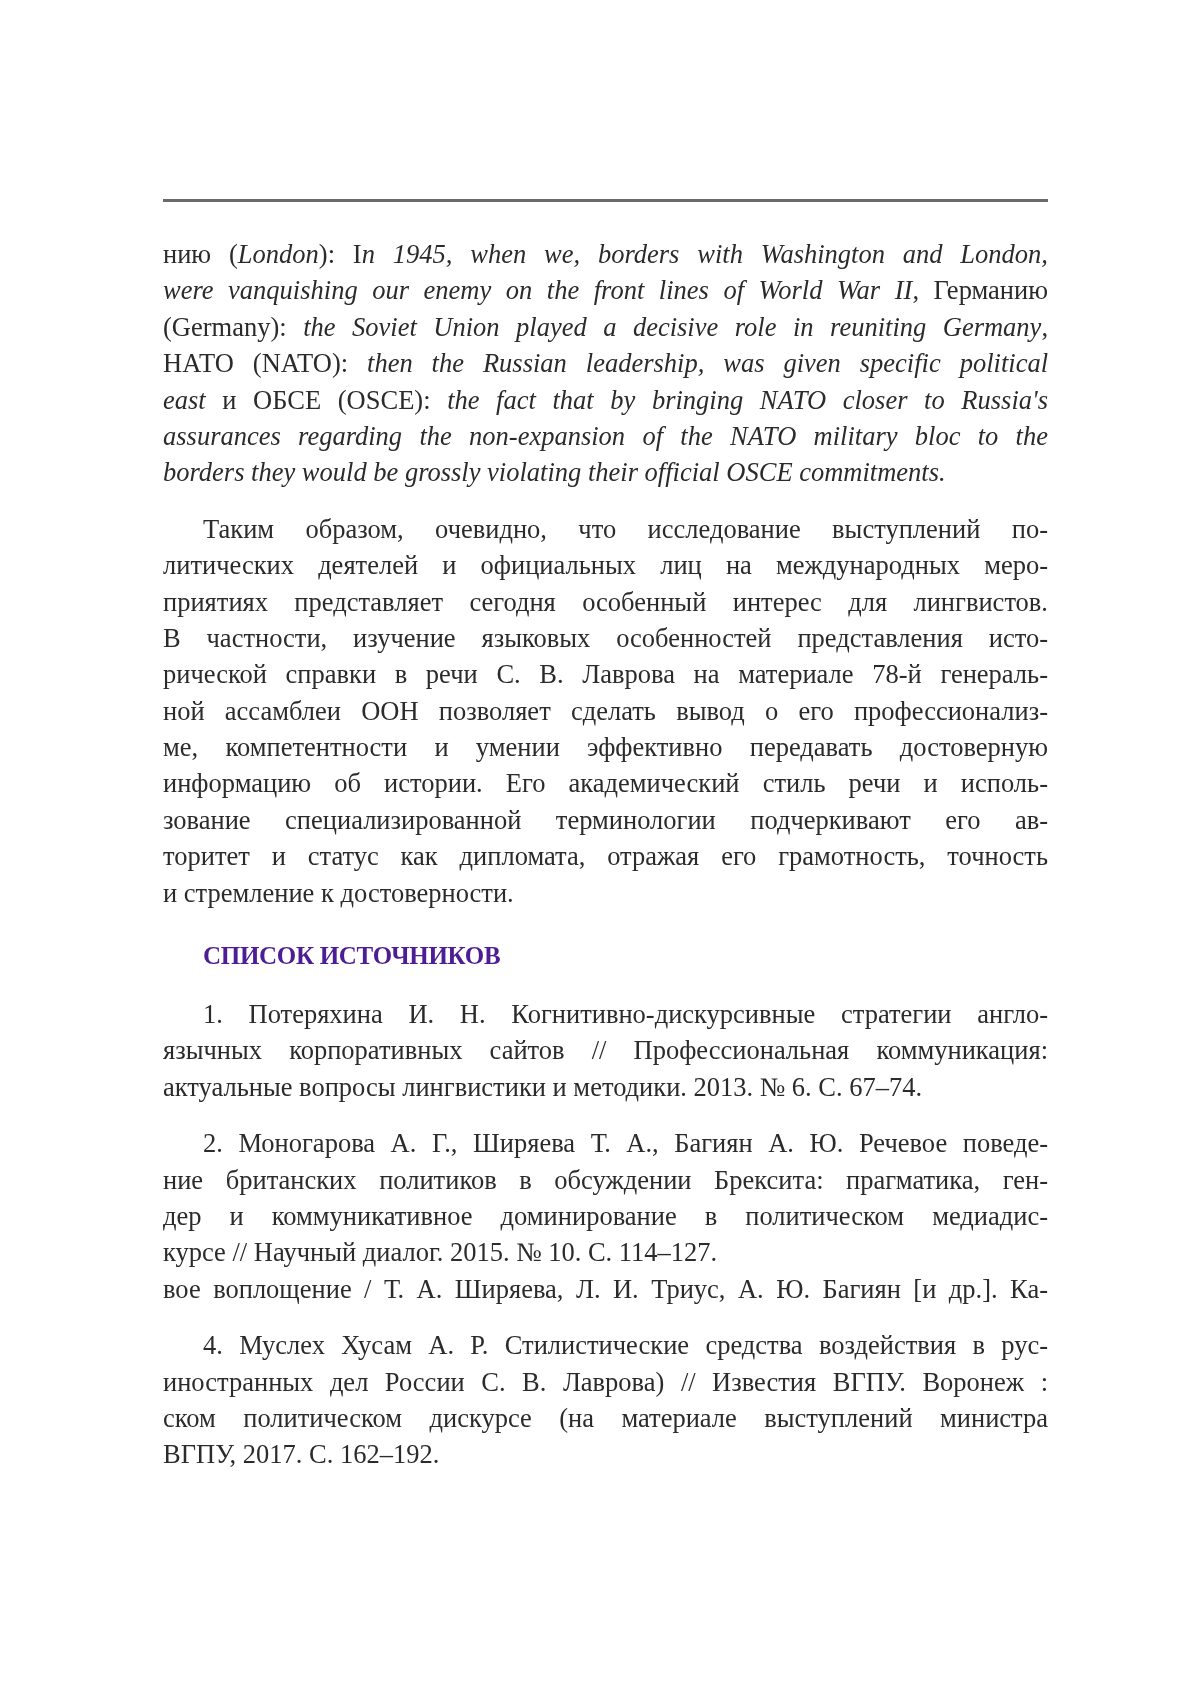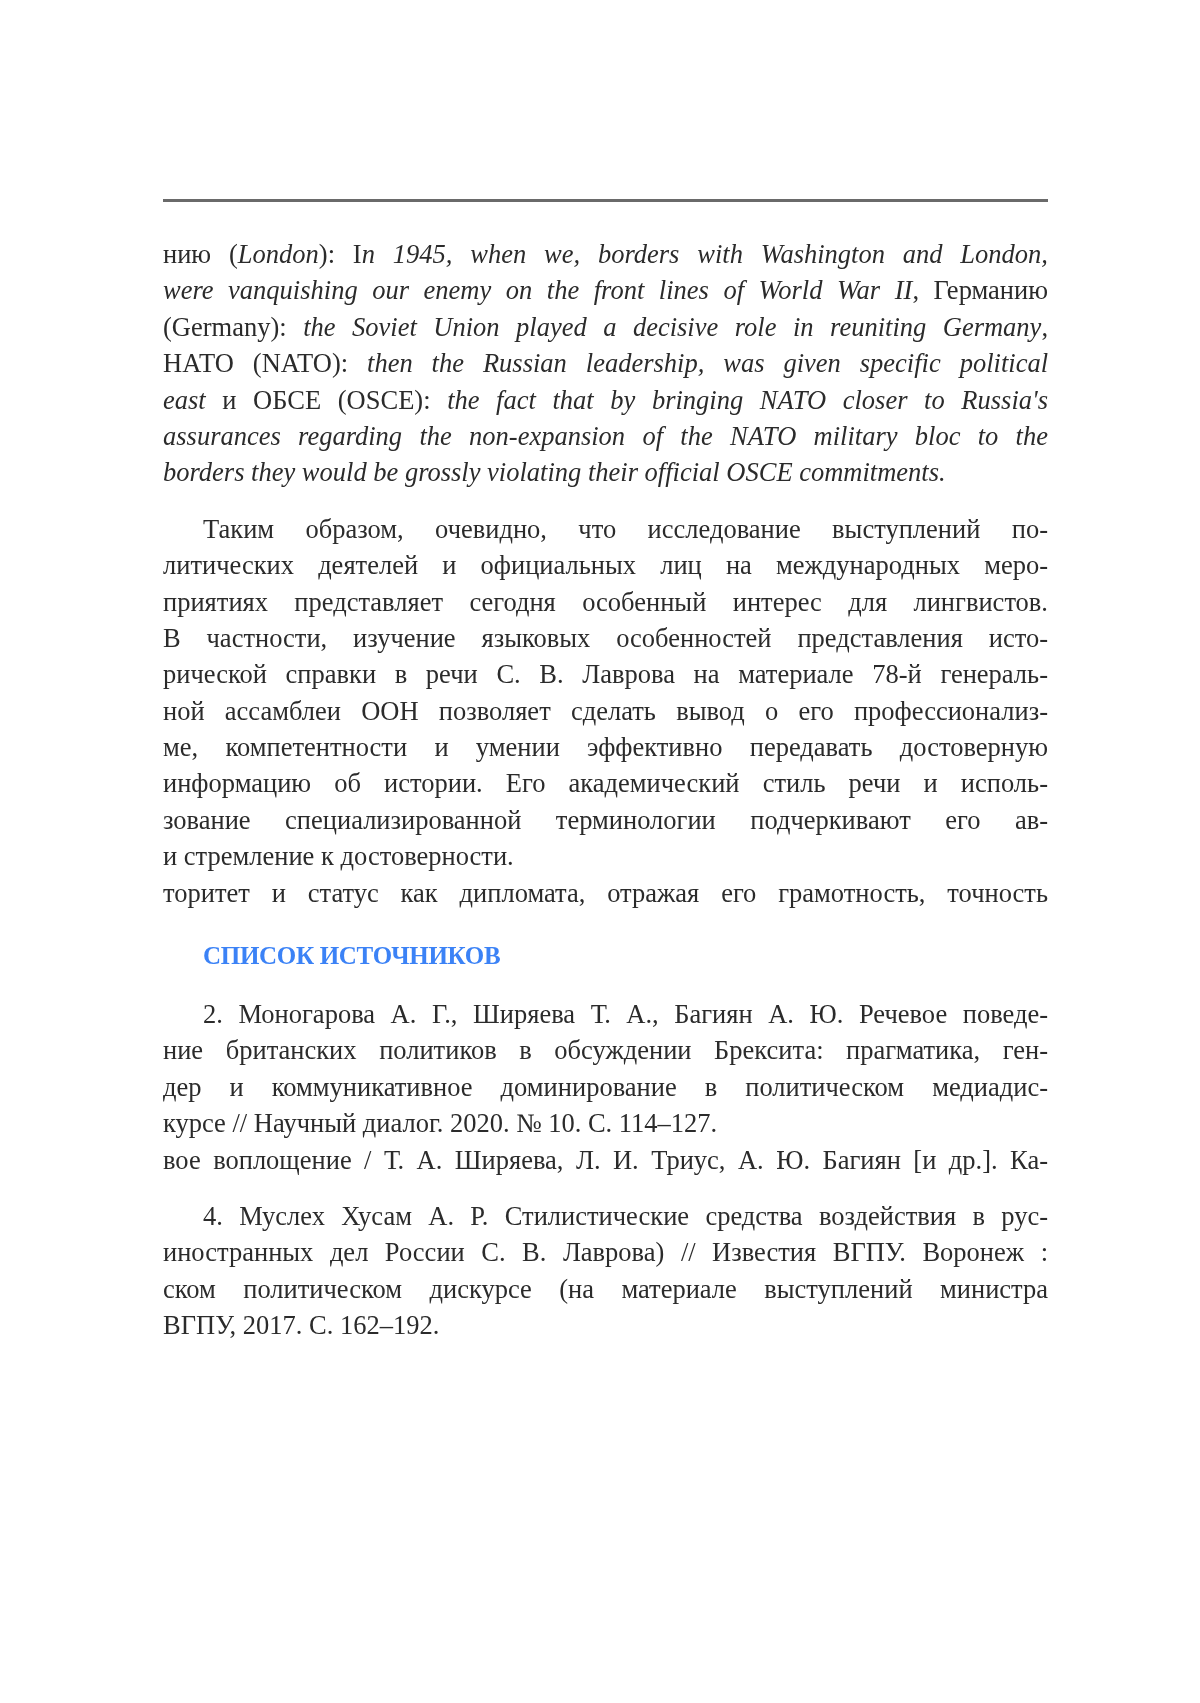--- a/index.html
+++ b/index.html
@@ -17,21 +17,21 @@
       font-family: "Liberation Serif", serif; font-size: 26.5px; color: #2b2b2b;
       line-height: 36.4px;
     }
     .line { display: block; white-space: nowrap; text-align: justify; text-align-last: justify; height: 36.4px; }
     .line.last { text-align-last: left; }
     .line.indent { padding-left: 40px; margin-top: 20px; }
     .it { font-style: italic; }
     .heading {
       display: block; margin-top: 27px; padding-left: 40px; height: 38px;
       font-family: "Liberation Serif", serif; font-weight: bold; font-size: 25px; letter-spacing: -0.3px;
-      color: #3b82f6;
+      color: #4c1d95;
     }
   </style>
 </head>
 <body>
 
 <div class="page">
 
   <div class="head-rule"></div>
 
   <div class="body-text">
@@ -49,33 +49,38 @@
     <div>
       <span class="line indent">Таким образом, очевидно, что исследование выступлений по-</span>
       <span class="line">литических деятелей и официальных лиц на международных меро-</span>
       <span class="line">приятиях представляет сегодня особенный интерес для лингвистов.</span>
       <span class="line">В частности, изучение языковых особенностей представления исто-</span>
       <span class="line">рической справки в речи С. В. Лаврова на материале 78-й генераль-</span>
       <span class="line">ной ассамблеи ООН позволяет сделать вывод о его профессионализ-</span>
       <span class="line">ме, компетентности и умении эффективно передавать достоверную</span>
       <span class="line">информацию об истории. Его академический стиль речи и исполь-</span>
       <span class="line">зование специализированной терминологии подчеркивают его ав-</span>
+      <span class="line">торитет и статус как дипломата, отражая его грамотность, точность</span>
       <span class="line last">и стремление к достоверности.</span>
-      <span class="line">торитет и статус как дипломата, отражая его грамотность, точность</span>
     </div>
 
     <div>
       <span class="heading">СПИСОК ИСТОЧНИКОВ</span>
 
+      <div>
+        <span class="line indent">1. Потеряхина И. Н. Когнитивно-дискурсивные стратегии англо-</span>
+        <span class="line">язычных корпоративных сайтов // Профессиональная коммуникация:</span>
+        <span class="line last">актуальные вопросы лингвистики и методики. 2013. № 6. С. 67–74.</span>
+      </div>
 
       <div>
         <span class="line indent">2. Моногарова А. Г., Ширяева Т. А., Багиян А. Ю. Речевое поведе-</span>
         <span class="line">ние британских политиков в обсуждении Брексита: прагматика, ген-</span>
         <span class="line">дер и коммуникативное доминирование в политическом медиадис-</span>
-        <span class="line last">курсе // Научный диалог. 2020. № 10. С. 114–127.</span>
+        <span class="line last">курсе // Научный диалог. 2015. № 10. С. 114–127.</span>
       </div>
 
       <div>
         <span class="line">вое воплощение / Т. А. Ширяева, Л. И. Триус, А. Ю. Багиян [и др.]. Ка-</span>
       </div>
 
       <div>
         <span class="line indent">4. Муслех Хусам А. Р. Стилистические средства воздействия в рус-</span>
         <span class="line">иностранных дел России С. В. Лаврова) // Известия ВГПУ. Воронеж :</span>
         <span class="line">ском политическом дискурсе (на материале выступлений министра</span>

